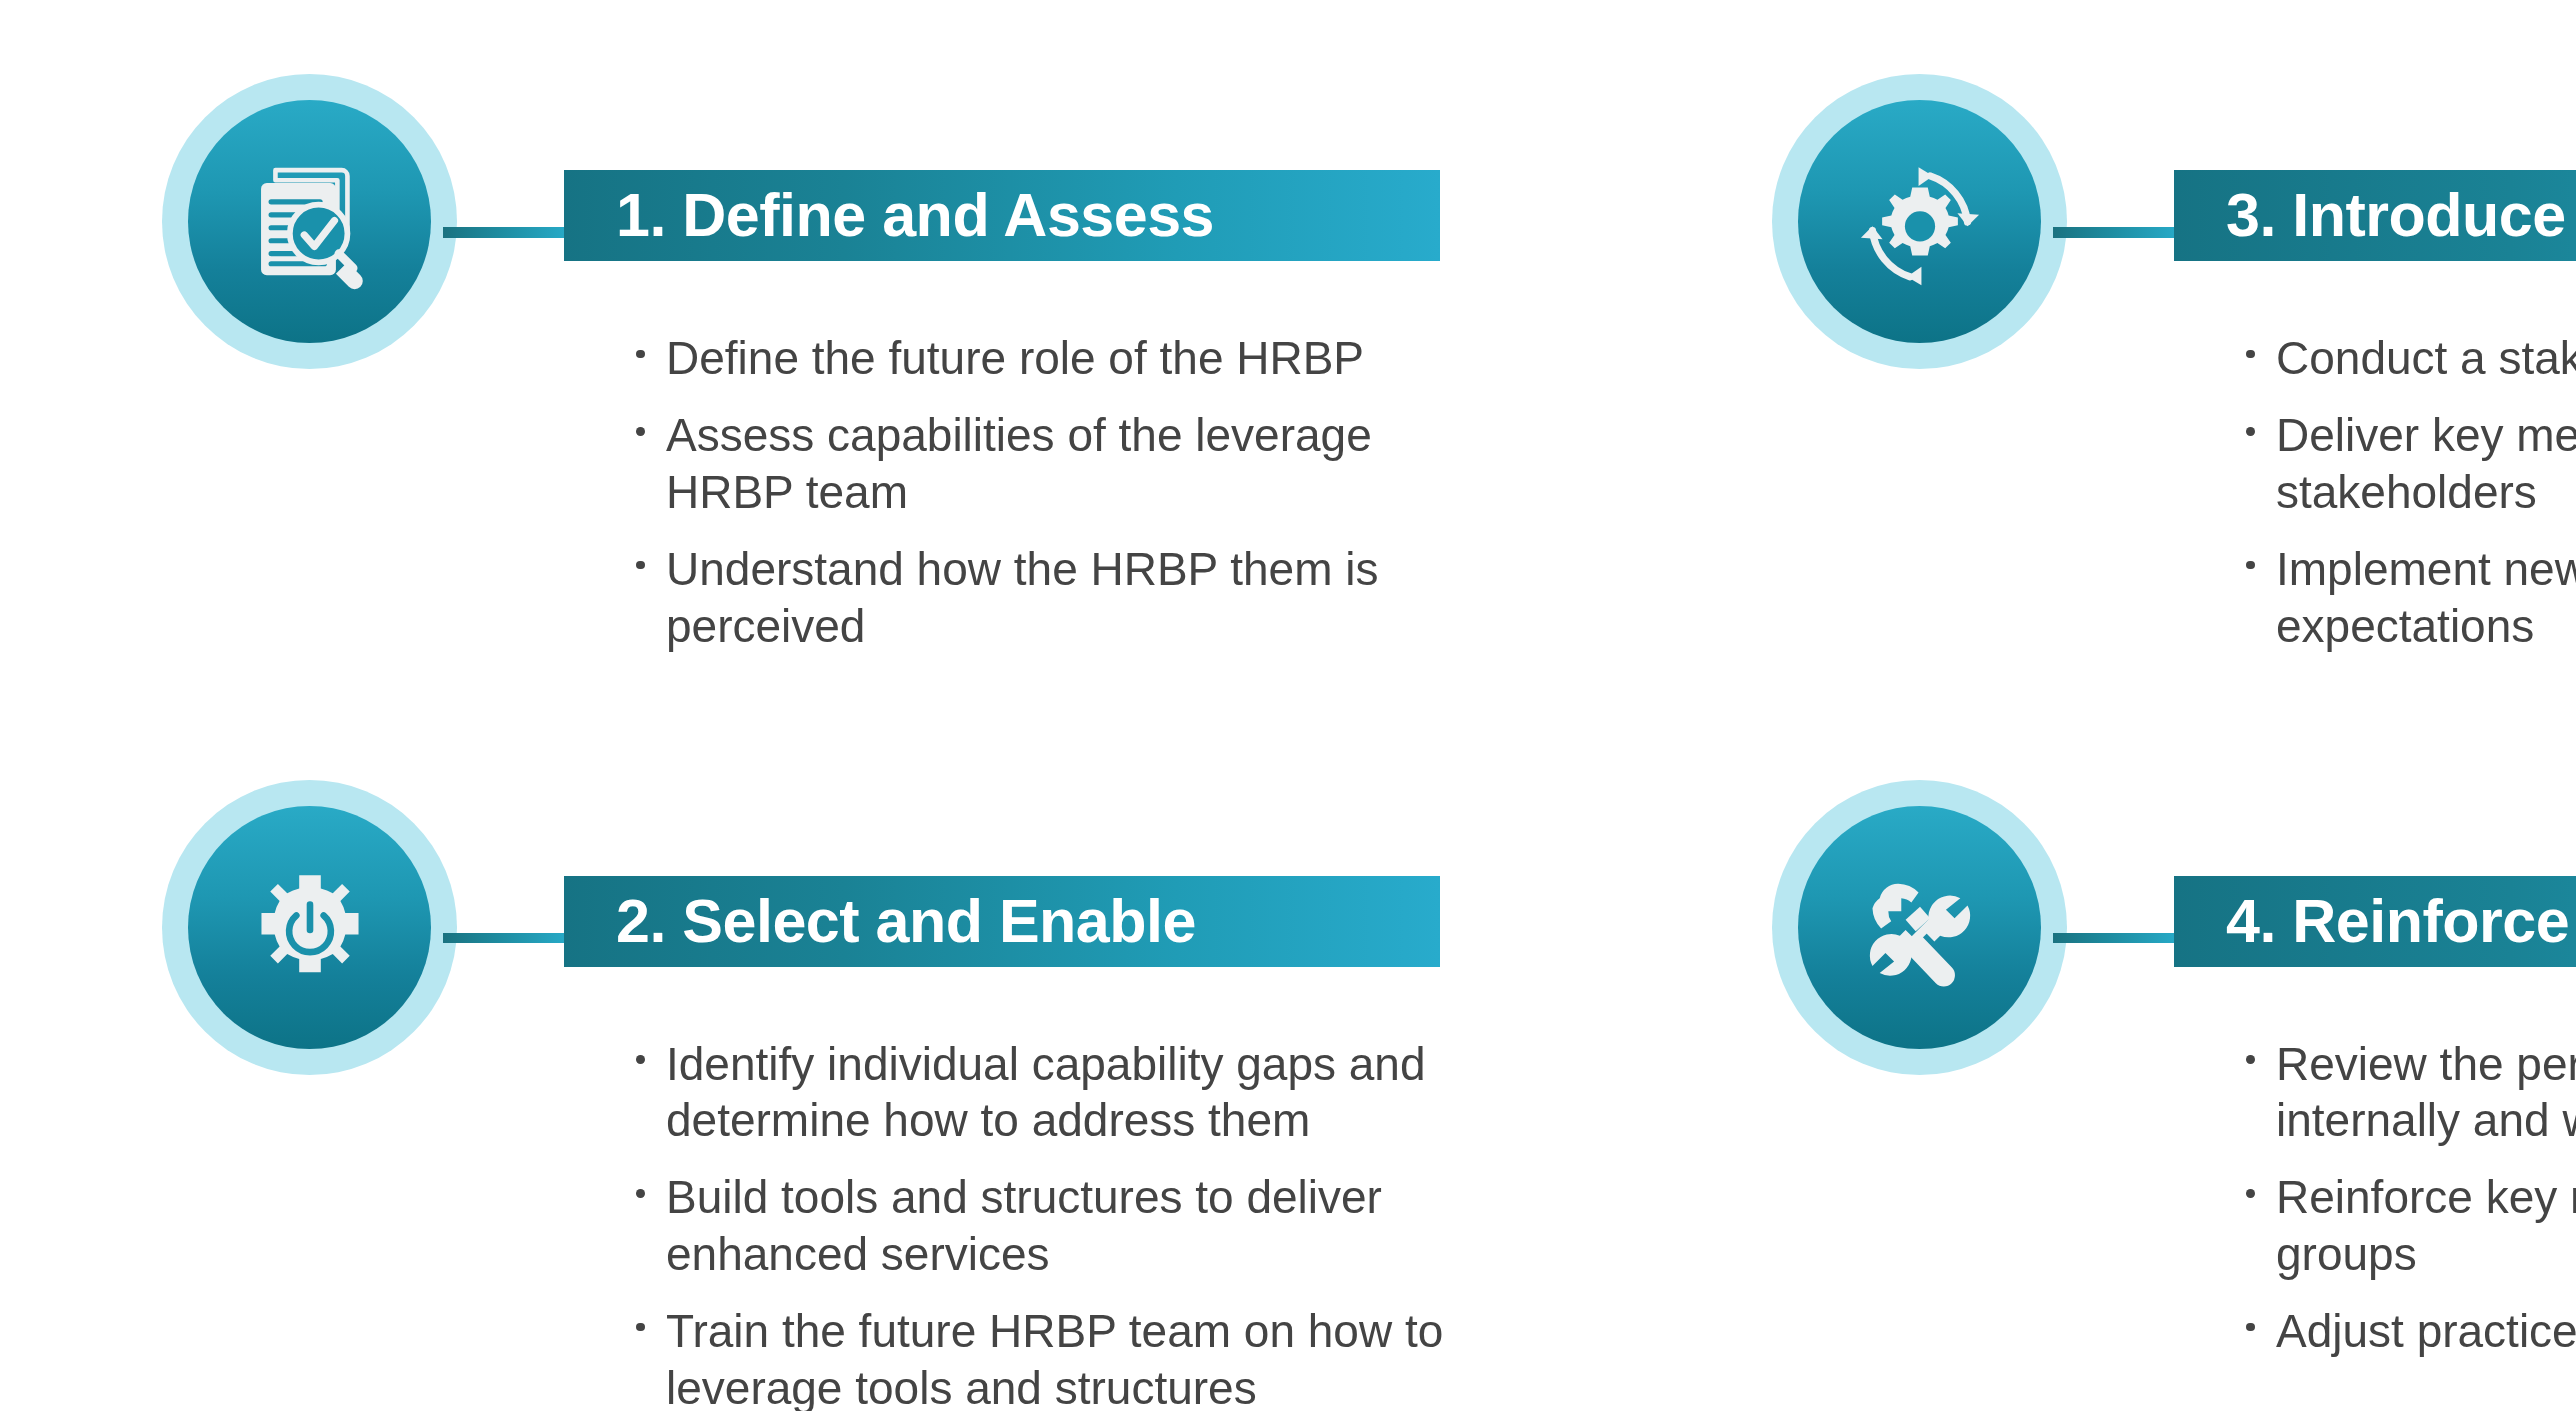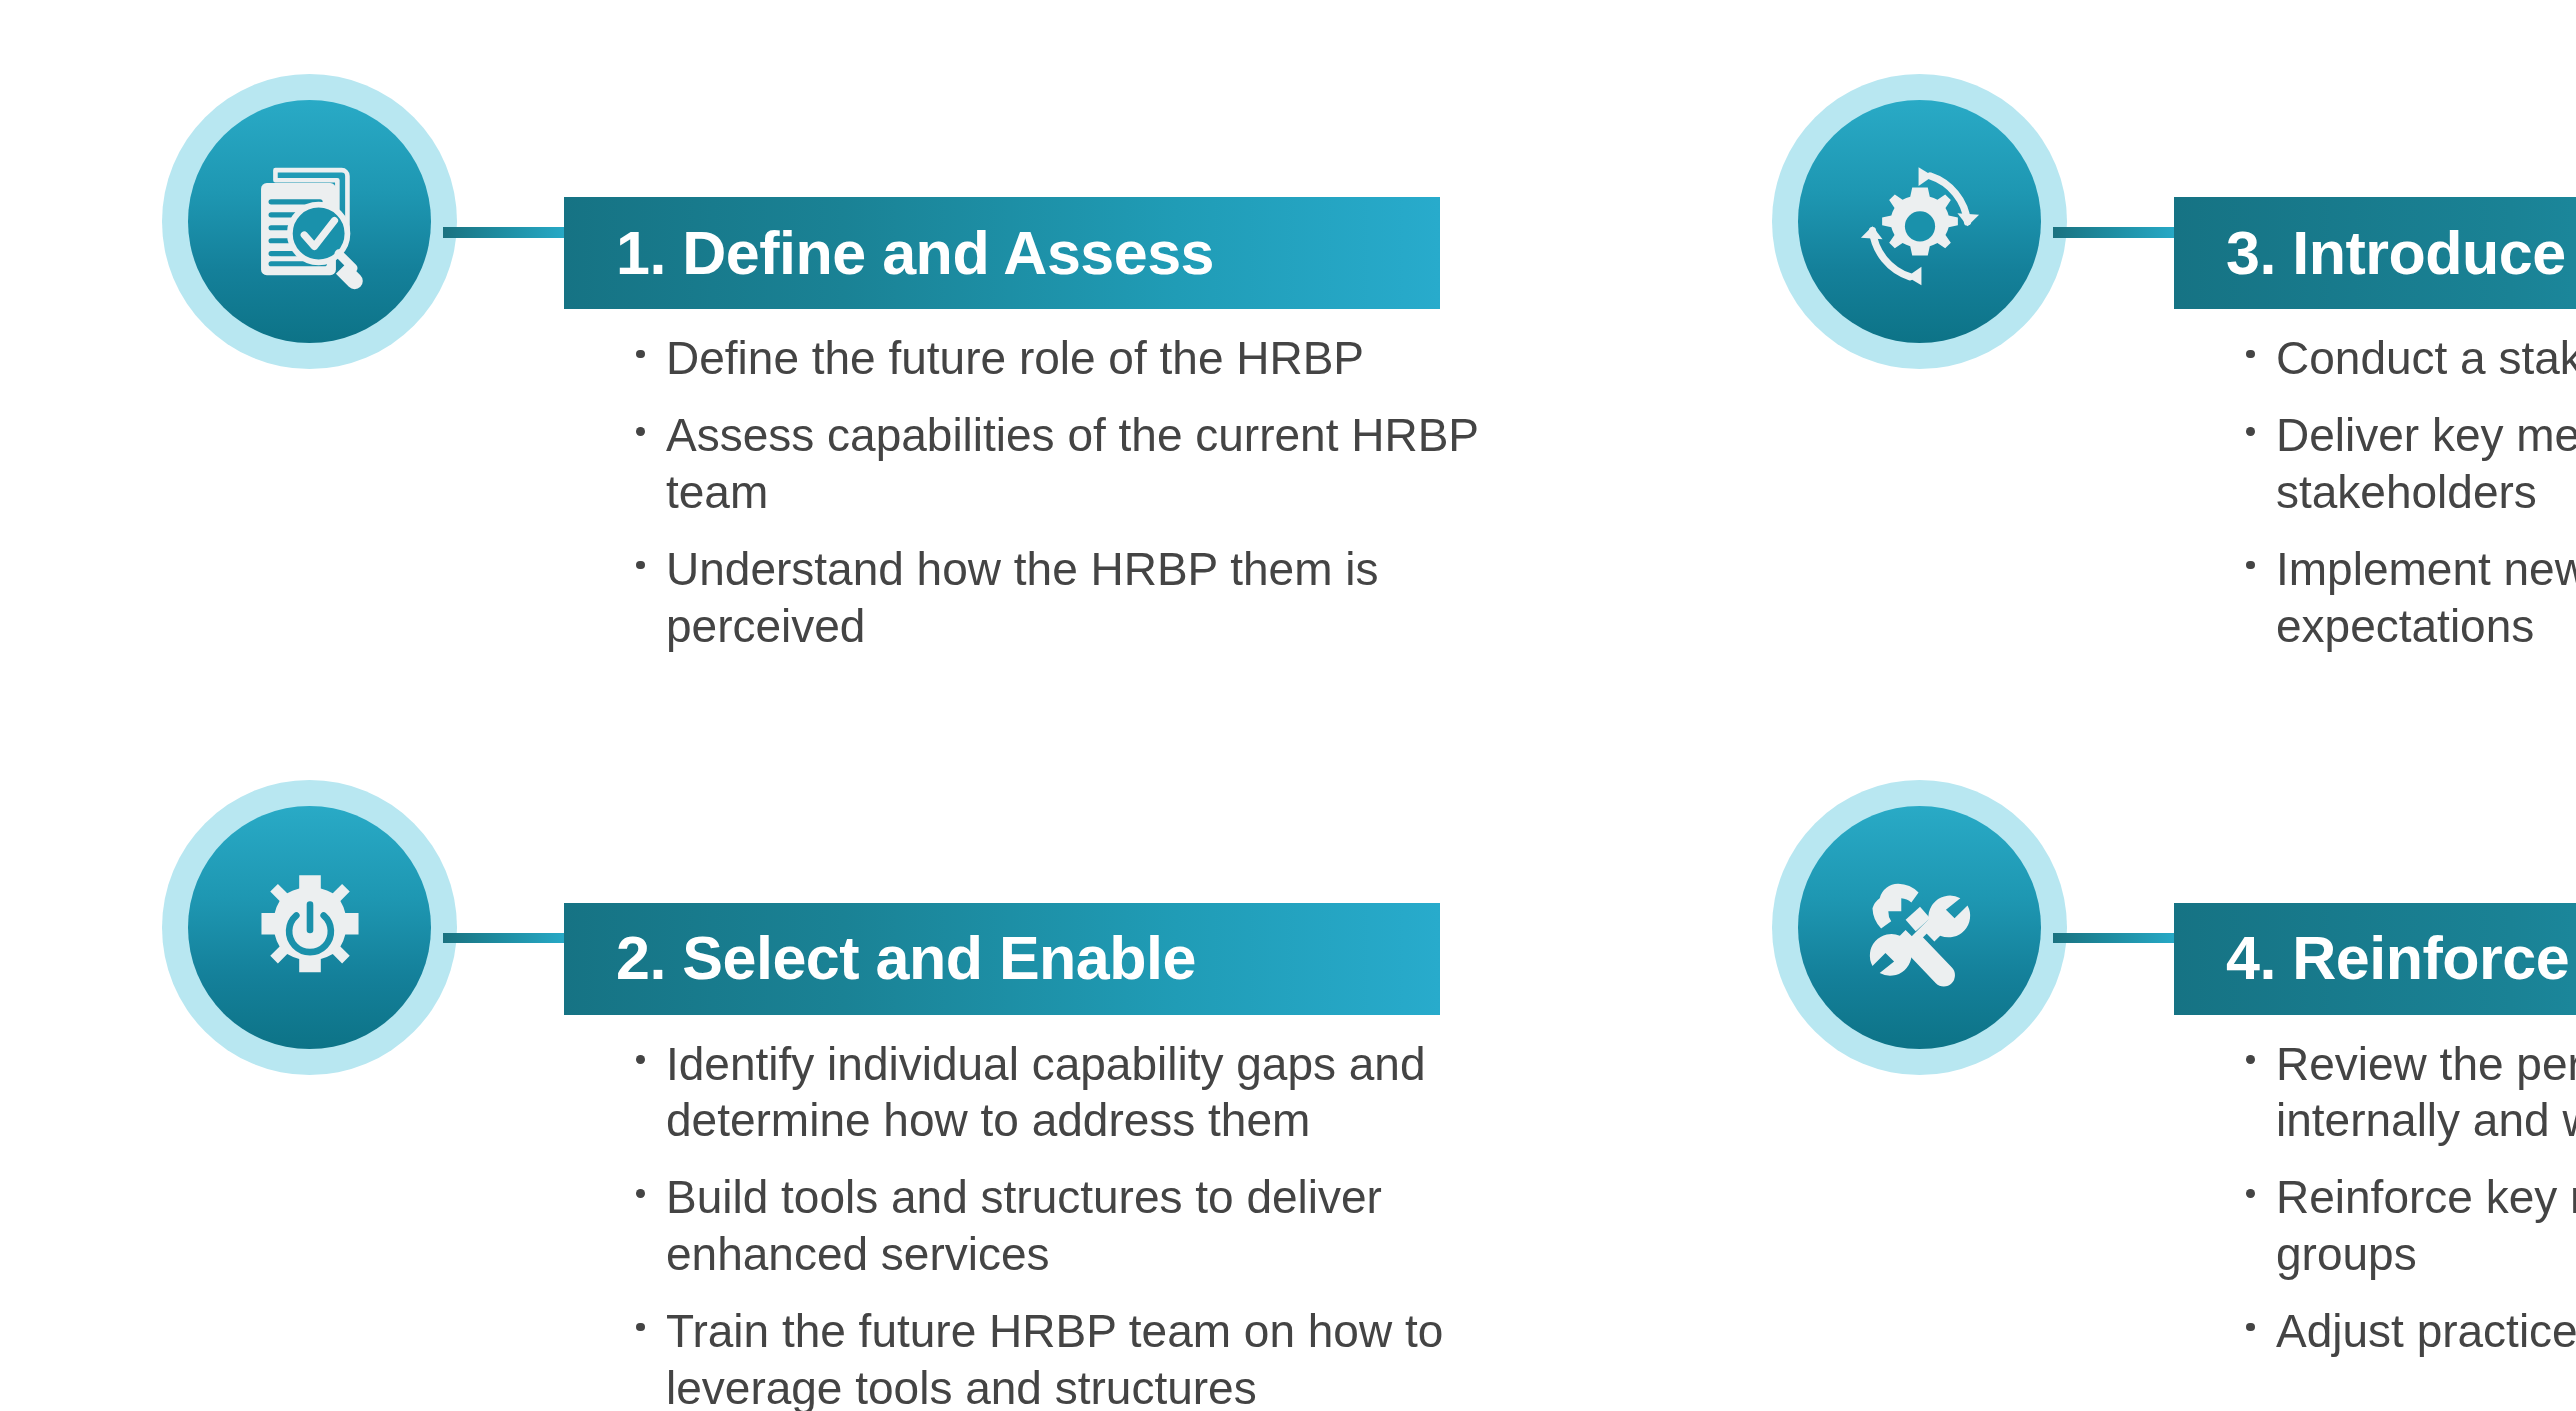--- a/index.html
+++ b/index.html
@@ -72,22 +72,22 @@
     top: 227px;
     width: 122px;
     height: 10.8px;
     background: linear-gradient(90deg, #1a7280 0%, #1e8b9f 45%, #27a9c6 100%);
   }
 
   
   .titlebar {
     position: absolute;
     left: 564px;
-    top: 197px;
-    height: 112px;
+    top: 170px;
+    height: 91px;
     background: linear-gradient(90deg, #167384 0%, #1a8295 32%, #209cb6 70%, #28abcc 100%);
     display: flex;
     align-items: center;
   }
   .col-left .titlebar { width: 876px; }
   .col-right .titlebar { width: 1052px; }
 
   .titlebar .label {
     color: #ffffff;
     font-size: 61px;
@@ -167,21 +167,21 @@
     </div>
 
     <div class="connector"></div>
 
     <div class="titlebar">
       <span class="label">1. Define and Assess</span>
     </div>
 
     <ul class="bullets">
       <li>Define the future role of the HRBP</li>
-      <li>Assess capabilities of the current HRBP team</li>
+      <li>Assess capabilities of the leverage HRBP team</li>
       <li>Understand how the HRBP them is perceived</li>
     </ul>
   </div>
 
   <div class="step col-right">
     <div class="medallion">
       <div class="ring"></div>
       <div class="disc"></div>
       <svg class="glyph" viewBox="0 0 100 100">
 

